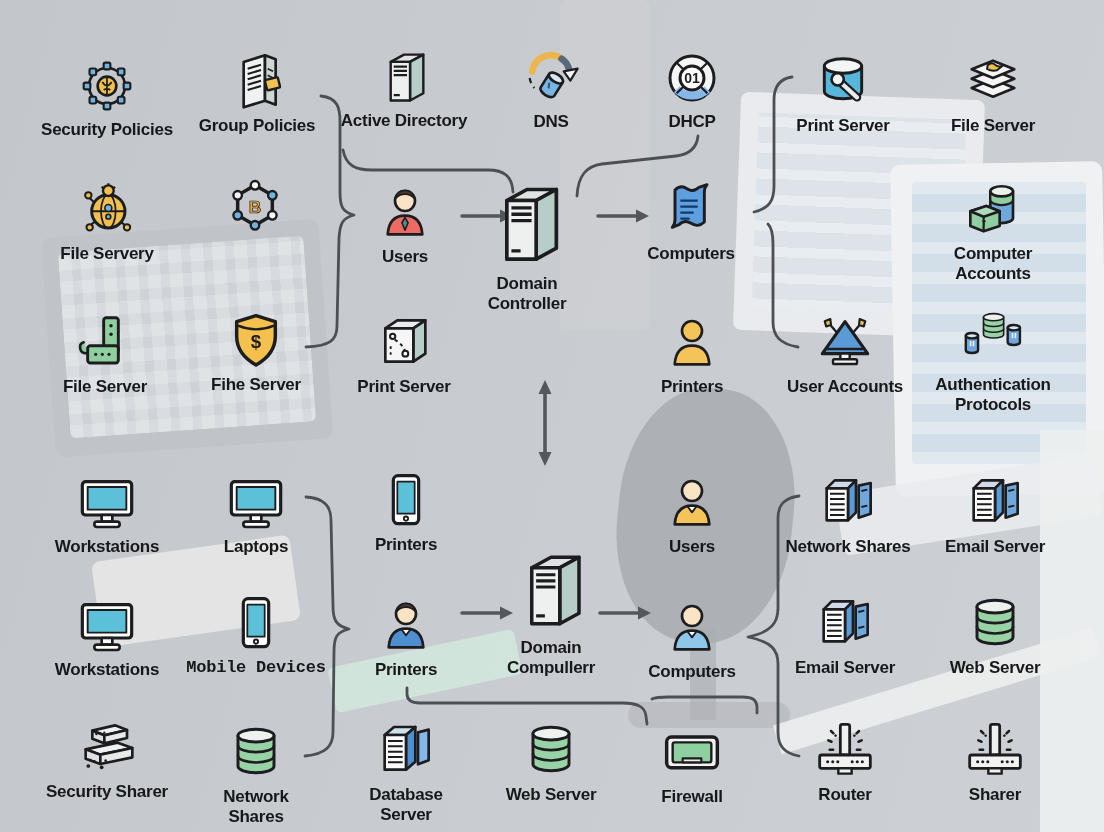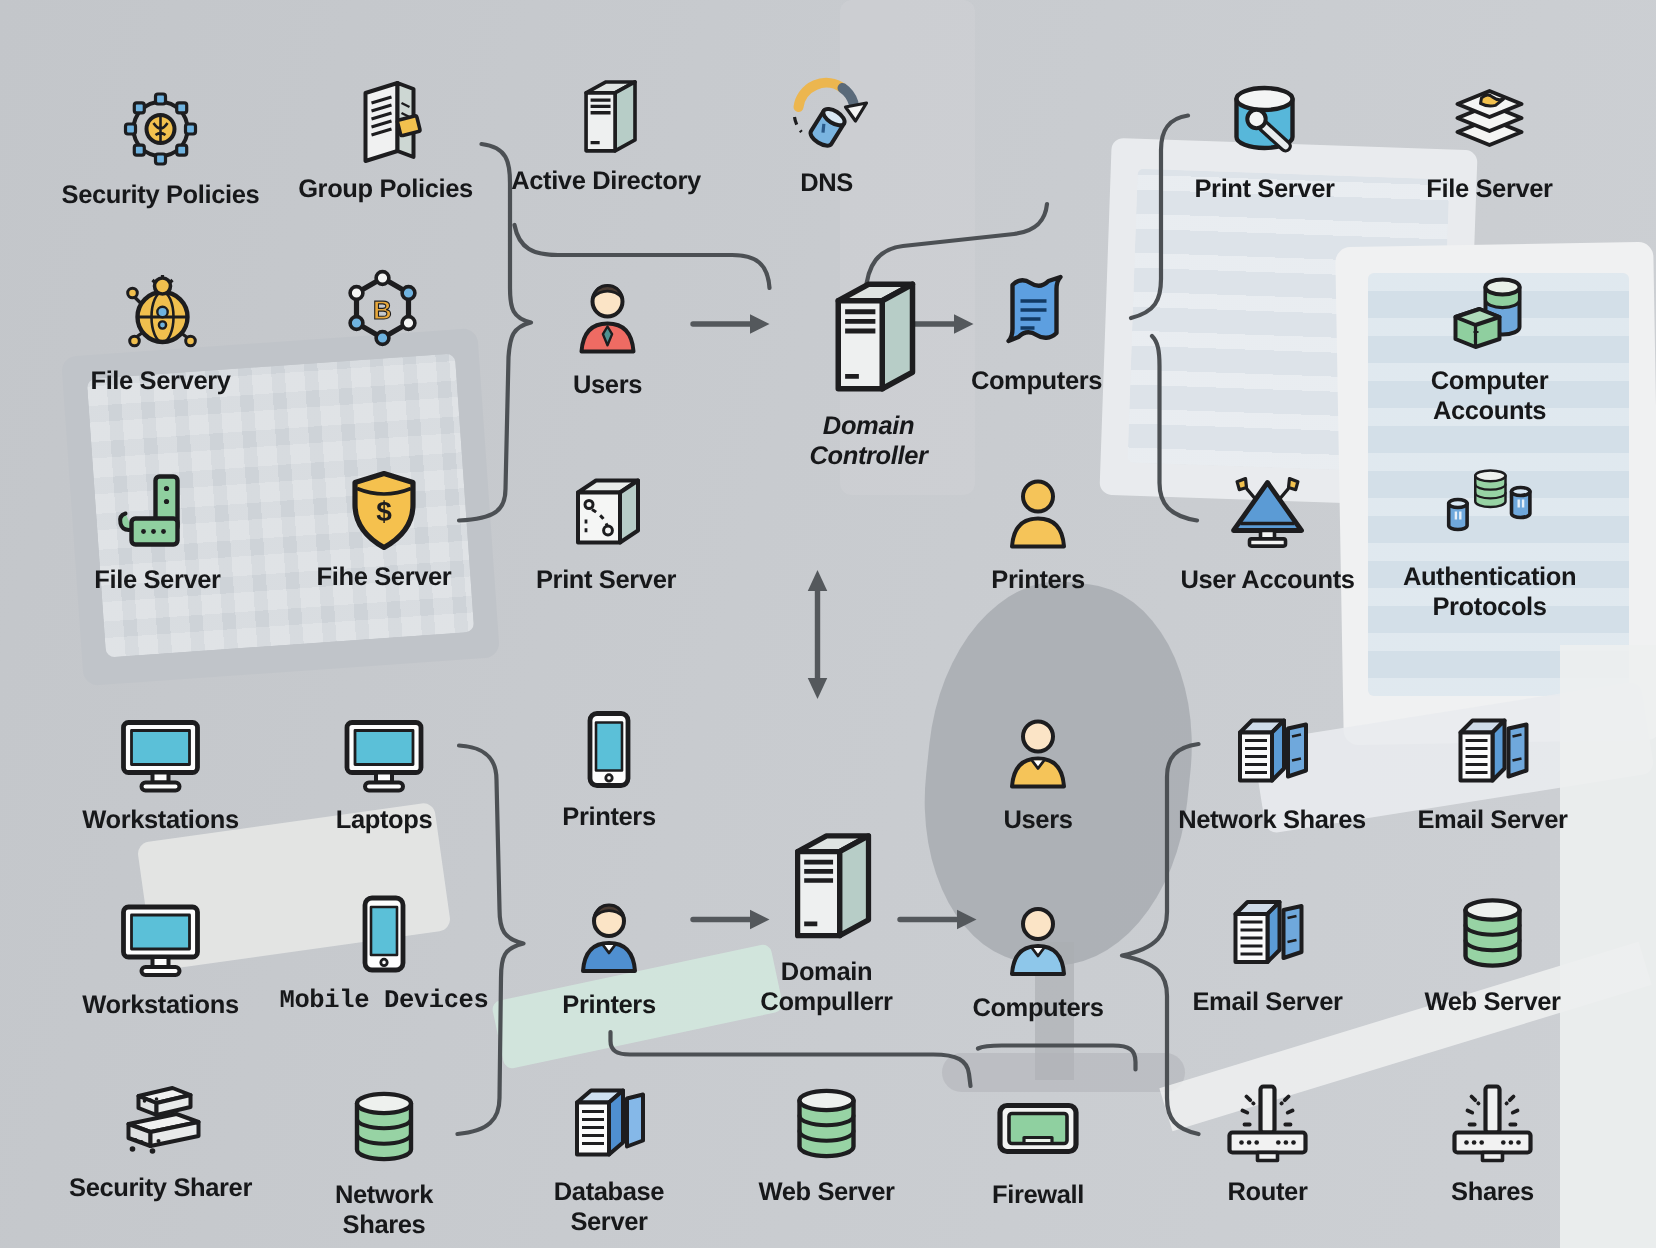--- a/index.html
+++ b/index.html
@@ -123,20 +123,32 @@
    <path d="M8 24 a14 14 0 0 0 3.5 7.5" fill="none" stroke="#1d1d1f" stroke-width="1.6" stroke-dasharray="4 3.4"></path>
    <g transform="rotate(32 24 30)">
    <path d="M18 23 v12 a6 3 0 0 0 12 0 v-12" fill="#7ab4e0" stroke="#1d1d1f" stroke-linejoin="round" stroke-linecap="round" stroke-width="2"></path>
    <ellipse cx="24" cy="23" rx="6" ry="3" fill="#d8e7f3" stroke="#1d1d1f" stroke-linejoin="round" stroke-linecap="round" stroke-width="2"></ellipse>
    <path d="M21.5 28.5 l2 4" stroke="#2a5a8a" stroke-width="1.6"></path>
           </g>
         </svg>
       </div>
       <div class="node-label">DNS</div>
     </div>
+    <div class="node" style="left: 597px; top: 46px;">
+      <div class="icon-wrap" style="height: 64px;">
+        <svg width="64" height="64" viewBox="0 0 48 48">
+          <circle cx="24" cy="24" r="16.5" fill="#f4f5f4" stroke="#1d1d1f" stroke-linejoin="round" stroke-linecap="round" stroke-width="2.2"></circle>
+   <path d="M12.5 32.5 a16.5 16.5 0 0 0 23 0" fill="none" stroke="#85b8e8" stroke-width="6"></path>
+   <circle cx="24" cy="24" r="9" fill="#fbfbfb" stroke="#1d1d1f" stroke-linejoin="round" stroke-linecap="round" stroke-width="2.2"></circle>
+   <path d="M12.5 12.5 l5 5 M35.5 12.5 l-5 5 M12.5 35.5 l5-5 M35.5 35.5 l-5-5" stroke="#1d1d1f" stroke-width="1.6"></path>
+   <text x="24" y="28" text-anchor="middle" font-size="10.5" font-weight="bold" fill="#1d1d1f">01</text>
+        </svg>
+      </div>
+      <div class="node-label">DHCP</div>
+    </div>
     <div class="node" style="left: 748px; top: 50px;">
       <div class="icon-wrap" style="height: 64px;">
         <svg width="64" height="64" viewBox="0 0 48 48">
           <path d="M10 12 v19 a14 5.5 0 0 0 28 0 v-19" fill="#57b7da" stroke="#1d1d1f" stroke-linejoin="round" stroke-linecap="round" stroke-width="2.2"></path>
    <ellipse cx="24" cy="12" rx="14" ry="5.5" fill="#f4f5f5" stroke="#1d1d1f" stroke-linejoin="round" stroke-linecap="round" stroke-width="2.2"></ellipse>
    <path d="M23.5 25.5 L34.5 35.5" stroke="#1d1d1f" stroke-width="6.4" stroke-linecap="round"></path>
    <path d="M23.5 25.5 L34.5 35.5" stroke="#e8ecee" stroke-width="3.2" stroke-linecap="round"></path>
    <circle cx="20" cy="22" r="4.6" fill="#f4f5f5" stroke="#1d1d1f" stroke-linejoin="round" stroke-linecap="round" stroke-width="2"></circle>
         </svg>
       </div>
@@ -191,21 +203,21 @@
       <div class="icon-wrap" style="height: 64px;">
         <svg width="64" height="64" viewBox="0 0 48 48">
           <circle cx="24" cy="15" r="7.5" fill="#fbe4c6" stroke="#1d1d1f" stroke-linejoin="round" stroke-linecap="round" stroke-width="2"></circle>
           <path d="M16.6 13.2 q1.8-6.2 7.4-6.2 q5.6 0 7.4 6.2 q-3.2-3.4-7.4-3.4 q-4.2 0-7.4 3.4z" fill="#4a3c33" stroke="#1d1d1f" stroke-linejoin="round" stroke-linecap="round" stroke-width="1.4"></path>
           <path d="M11 40 q1-14 13-14 q12 0 13 14z" fill="#ee6b63" stroke="#1d1d1f" stroke-linejoin="round" stroke-linecap="round" stroke-width="2"></path>
           <path d="M24 27.5 l2.3 3.8 -2.3 5.6 -2.3-5.6z" fill="#4e8f8f" stroke="#1d1d1f" stroke-linejoin="round" stroke-linecap="round" stroke-width="1.2"></path>
         </svg>
       </div>
       <div class="node-label">Users</div>
     </div>
-    <div class="node" style="left: 484px; top: 184px; font-style: italic;">
+    <div class="node" style="left: 432px; top: 184px;">
       <div class="icon-wrap" style="height: 88px;">
         <svg width="88" height="88" viewBox="0 0 48 48">
           <polygon points="13,9 24,3 40,3 29,9" fill="#dfe4e2" stroke="#1d1d1f" stroke-linejoin="round" stroke-linecap="round" stroke-width="2"></polygon>
   <polygon points="29,9 40,3 40,35 29,41" fill="#b7cdc7" stroke="#1d1d1f" stroke-linejoin="round" stroke-linecap="round" stroke-width="2"></polygon>
   <rect x="13" y="9" width="16" height="32" fill="#eef0f0" stroke="#1d1d1f" stroke-linejoin="round" stroke-linecap="round" stroke-width="2"></rect>
   <path d="M15.5 13 h11 M15.5 16.5 h11 M15.5 20 h11 M15.5 36.5 h5" stroke="#1d1d1f" stroke-width="1.8"></path>
         </svg>
       </div>
       <div class="node-label" style="max-width: 110px;">Domain Controller</div>
     </div>
@@ -549,15 +561,15 @@
   <rect x="5" y="27" width="38" height="10" rx="1.5" fill="#f2f2f2" stroke="#1d1d1f" stroke-linejoin="round" stroke-linecap="round" stroke-width="2.1"></rect>
   <rect x="19" y="37" width="10" height="4" fill="#f0f1f1" stroke="#1d1d1f" stroke-linejoin="round" stroke-linecap="round" stroke-width="1.8"></rect>
   <circle cx="11" cy="32" r="1.15" fill="#1d1d1f"></circle>
           <circle cx="14.8" cy="32" r="1.15" fill="#1d1d1f"></circle>
           <circle cx="18.6" cy="32" r="1.15" fill="#1d1d1f"></circle>
   <circle cx="29.4" cy="32" r="1.15" fill="#1d1d1f"></circle>
           <circle cx="33.2" cy="32" r="1.15" fill="#1d1d1f"></circle>
           <circle cx="37" cy="32" r="1.15" fill="#1d1d1f"></circle>
         </svg>
       </div>
-      <div class="node-label">Shares</div>
+      <div class="node-label">Sharer</div>
     </div>
   </div>
 
 </body></html>

